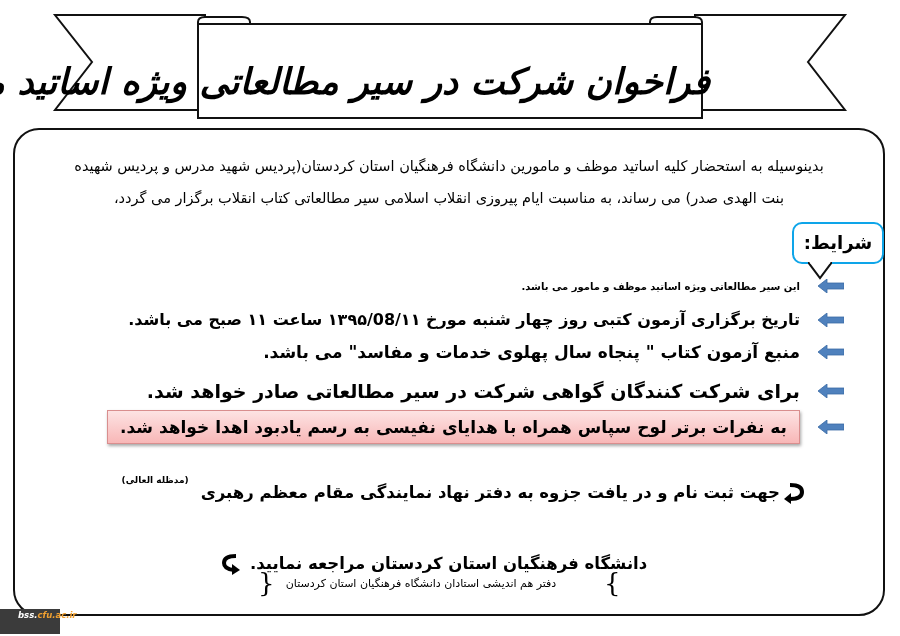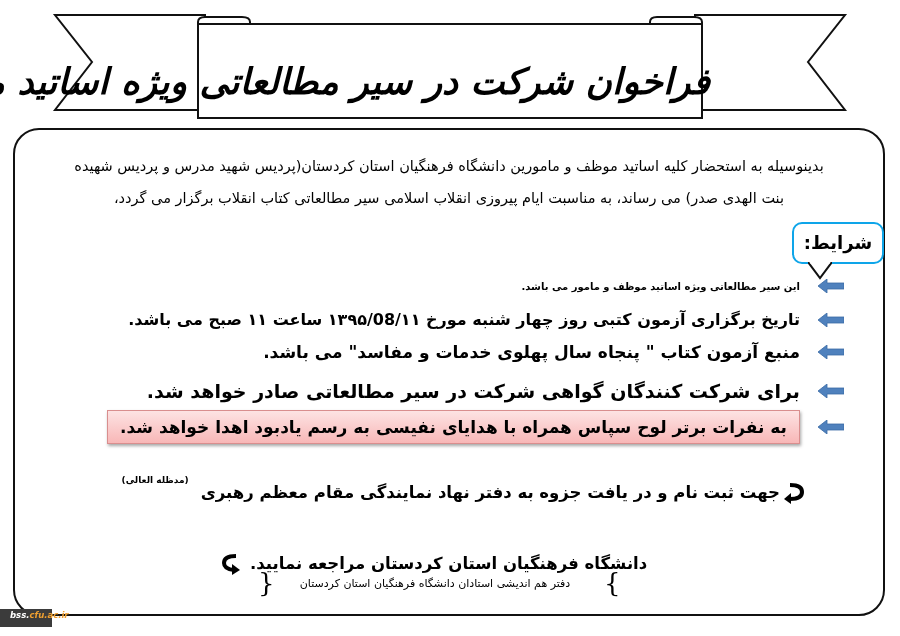--- a/index.html
+++ b/index.html
@@ -40,27 +40,27 @@
                box-shadow:1px 2px 3px rgba(0,0,0,0.35); padding:6px 12px; }
 
   
   .bottom1 { position:absolute; right:96px; top:480px; direction:rtl; display:flex; align-items:center;
              font-weight:bold; font-size:16.5px; white-space:nowrap; }
   .bottom1 .sup { font-size:9px; font-weight:bold; position:relative; top:-12px; margin-right:12px; }
   .bottom2 { position:absolute; left:220px; top:526px; direction:rtl; display:flex; align-items:center;
              font-weight:bold; font-size:16.5px; white-space:nowrap;margin-top:25px; }
   .curl { width:24px; height:24px; }
 
-  .footer-note { position:absolute; left:250px; top:570px; width:370px; height:28px; direction:rtl;
+  .footer-note { position:absolute; left:236px; top:570px; width:370px; height:28px; direction:rtl;
                  text-align:center; font-size:11px; line-height:28px; }
   .brace { position:absolute; top:568px; font-size:26px; line-height:30px; font-family:"DejaVu Serif", serif; }
 
-  .watermark { position:absolute; left:0; top:609px; width:42px; height:18px; background:#3b3b3b;
+  .watermark { position:absolute; left:0; top:609px; width:42px; height:25px; background:#3b3b3b;
                font-family:"DejaVu Sans", sans-serif; font-style:italic; font-weight:bold; font-size:8.5px;
-               line-height:13px; padding-left:10px; white-space:nowrap; }
+               line-height:13px; padding-left:18px; white-space:nowrap; }
   .watermark .w1 { color:#ffffff; }
   .watermark .w2 { color:#f0a030; }
 </style>
 </head>
 <body>
 
 <div class="banner">
   <svg width="900" height="125">
 
     <polygon points="55,15 205,15 205,110 55,110 92,62" fill="#fff" stroke="#111" stroke-width="2"></polygon>

